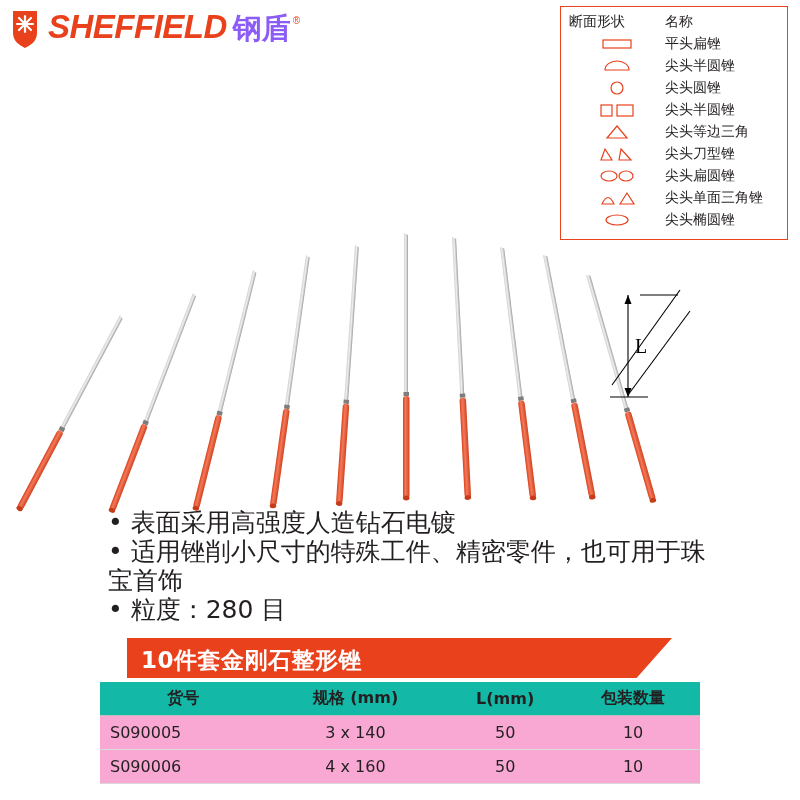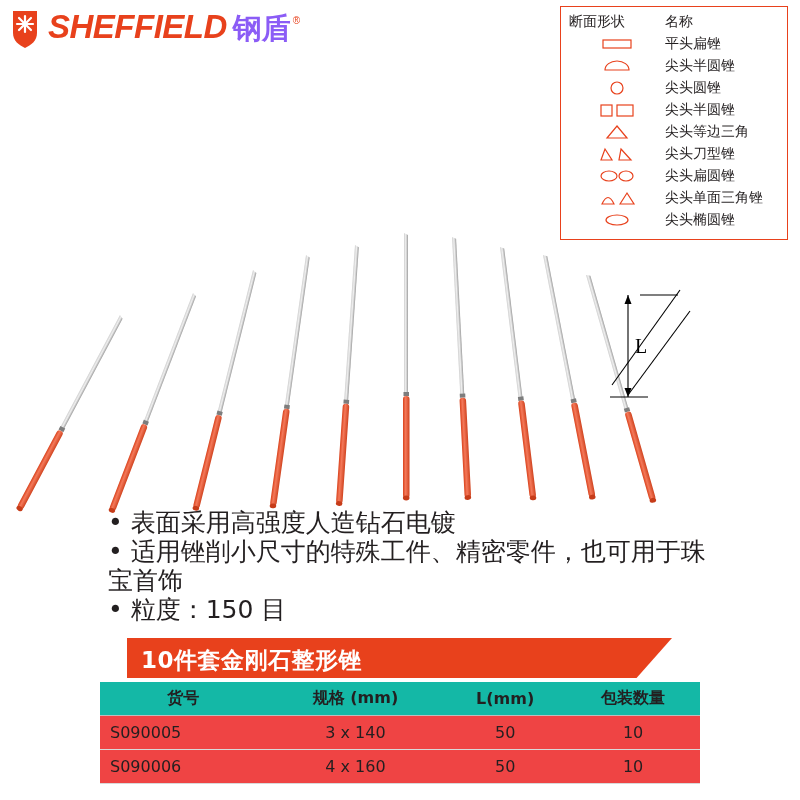--- a/index.html
+++ b/index.html
@@ -176,21 +176,21 @@
     height: 31px;
     text-align: center;
     border-bottom: 1px solid #bdbdbd;
   }
   .spec-table td {
     font-size: 16px;
     color: #231f20;
     height: 31px;
     text-align: center;
     border-bottom: 1px solid #d9d9d9;
-    background: #ef4444;
+    background: #f9a8d4;
     margin-top: 40px;
   }
   .spec-table td.code {
     text-align: left;
     padding-left: 10px;
   }
   .spec-table th.code-h {
     text-align: center;
   }
 </style>
@@ -402,21 +402,21 @@
       <path d="M628 70 L624.5 79 L631.5 79 Z" fill="#000" stroke="none"></path>
       <path d="M628 172 L624.5 163 L631.5 163 Z" fill="#000" stroke="none"></path>
     </g>
     <text x="635" y="128" font-family="Liberation Serif, serif" font-size="20" fill="#000">L</text>
   </svg>
 </div>
 
 <div class="bullets">
   <p>• 表面采用高强度人造钻石电镀</p>
   <p>• 适用锉削小尺寸的特殊工件、精密零件，也可用于珠宝首饰</p>
-  <p>• 粒度：150 目</p>
+  <p>• 粒度：280 目</p>
 </div>
 
 <div class="banner">
   <div class="banner-bg"></div>
   <div class="banner-title">10件套金刚石整形锉</div>
 </div>
 
 <table class="spec-table">
   <thead>
     <tr>

